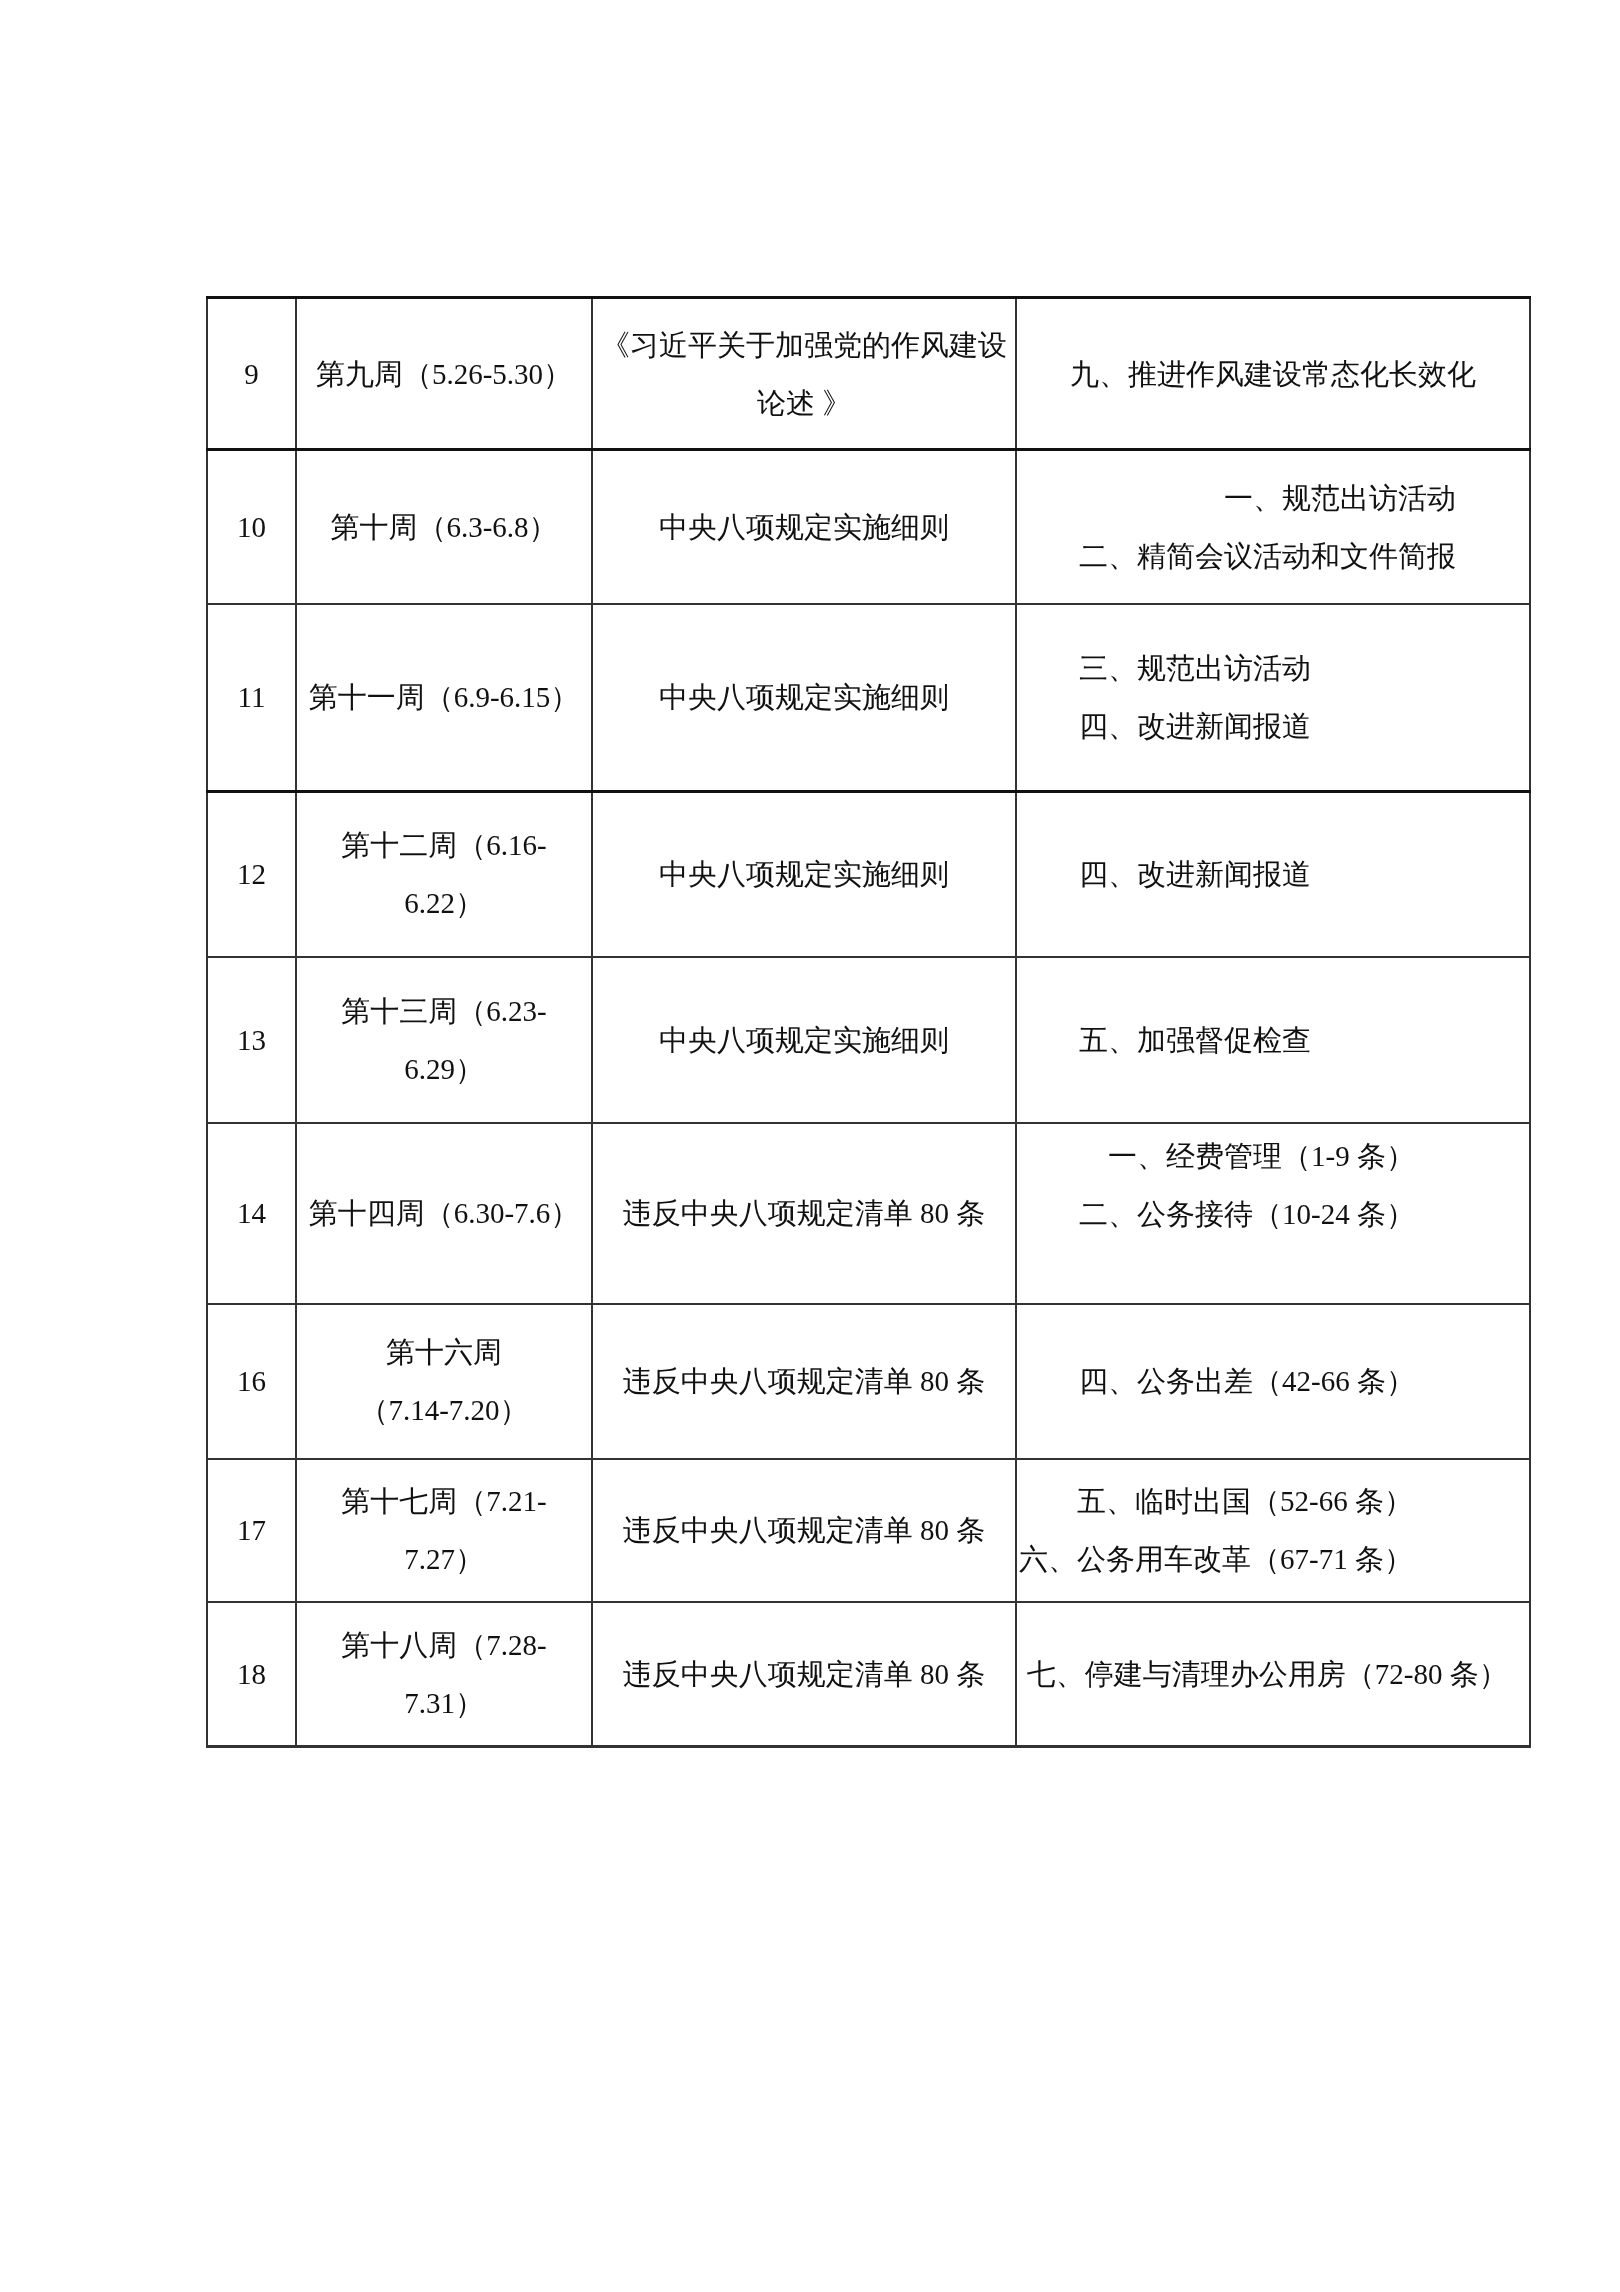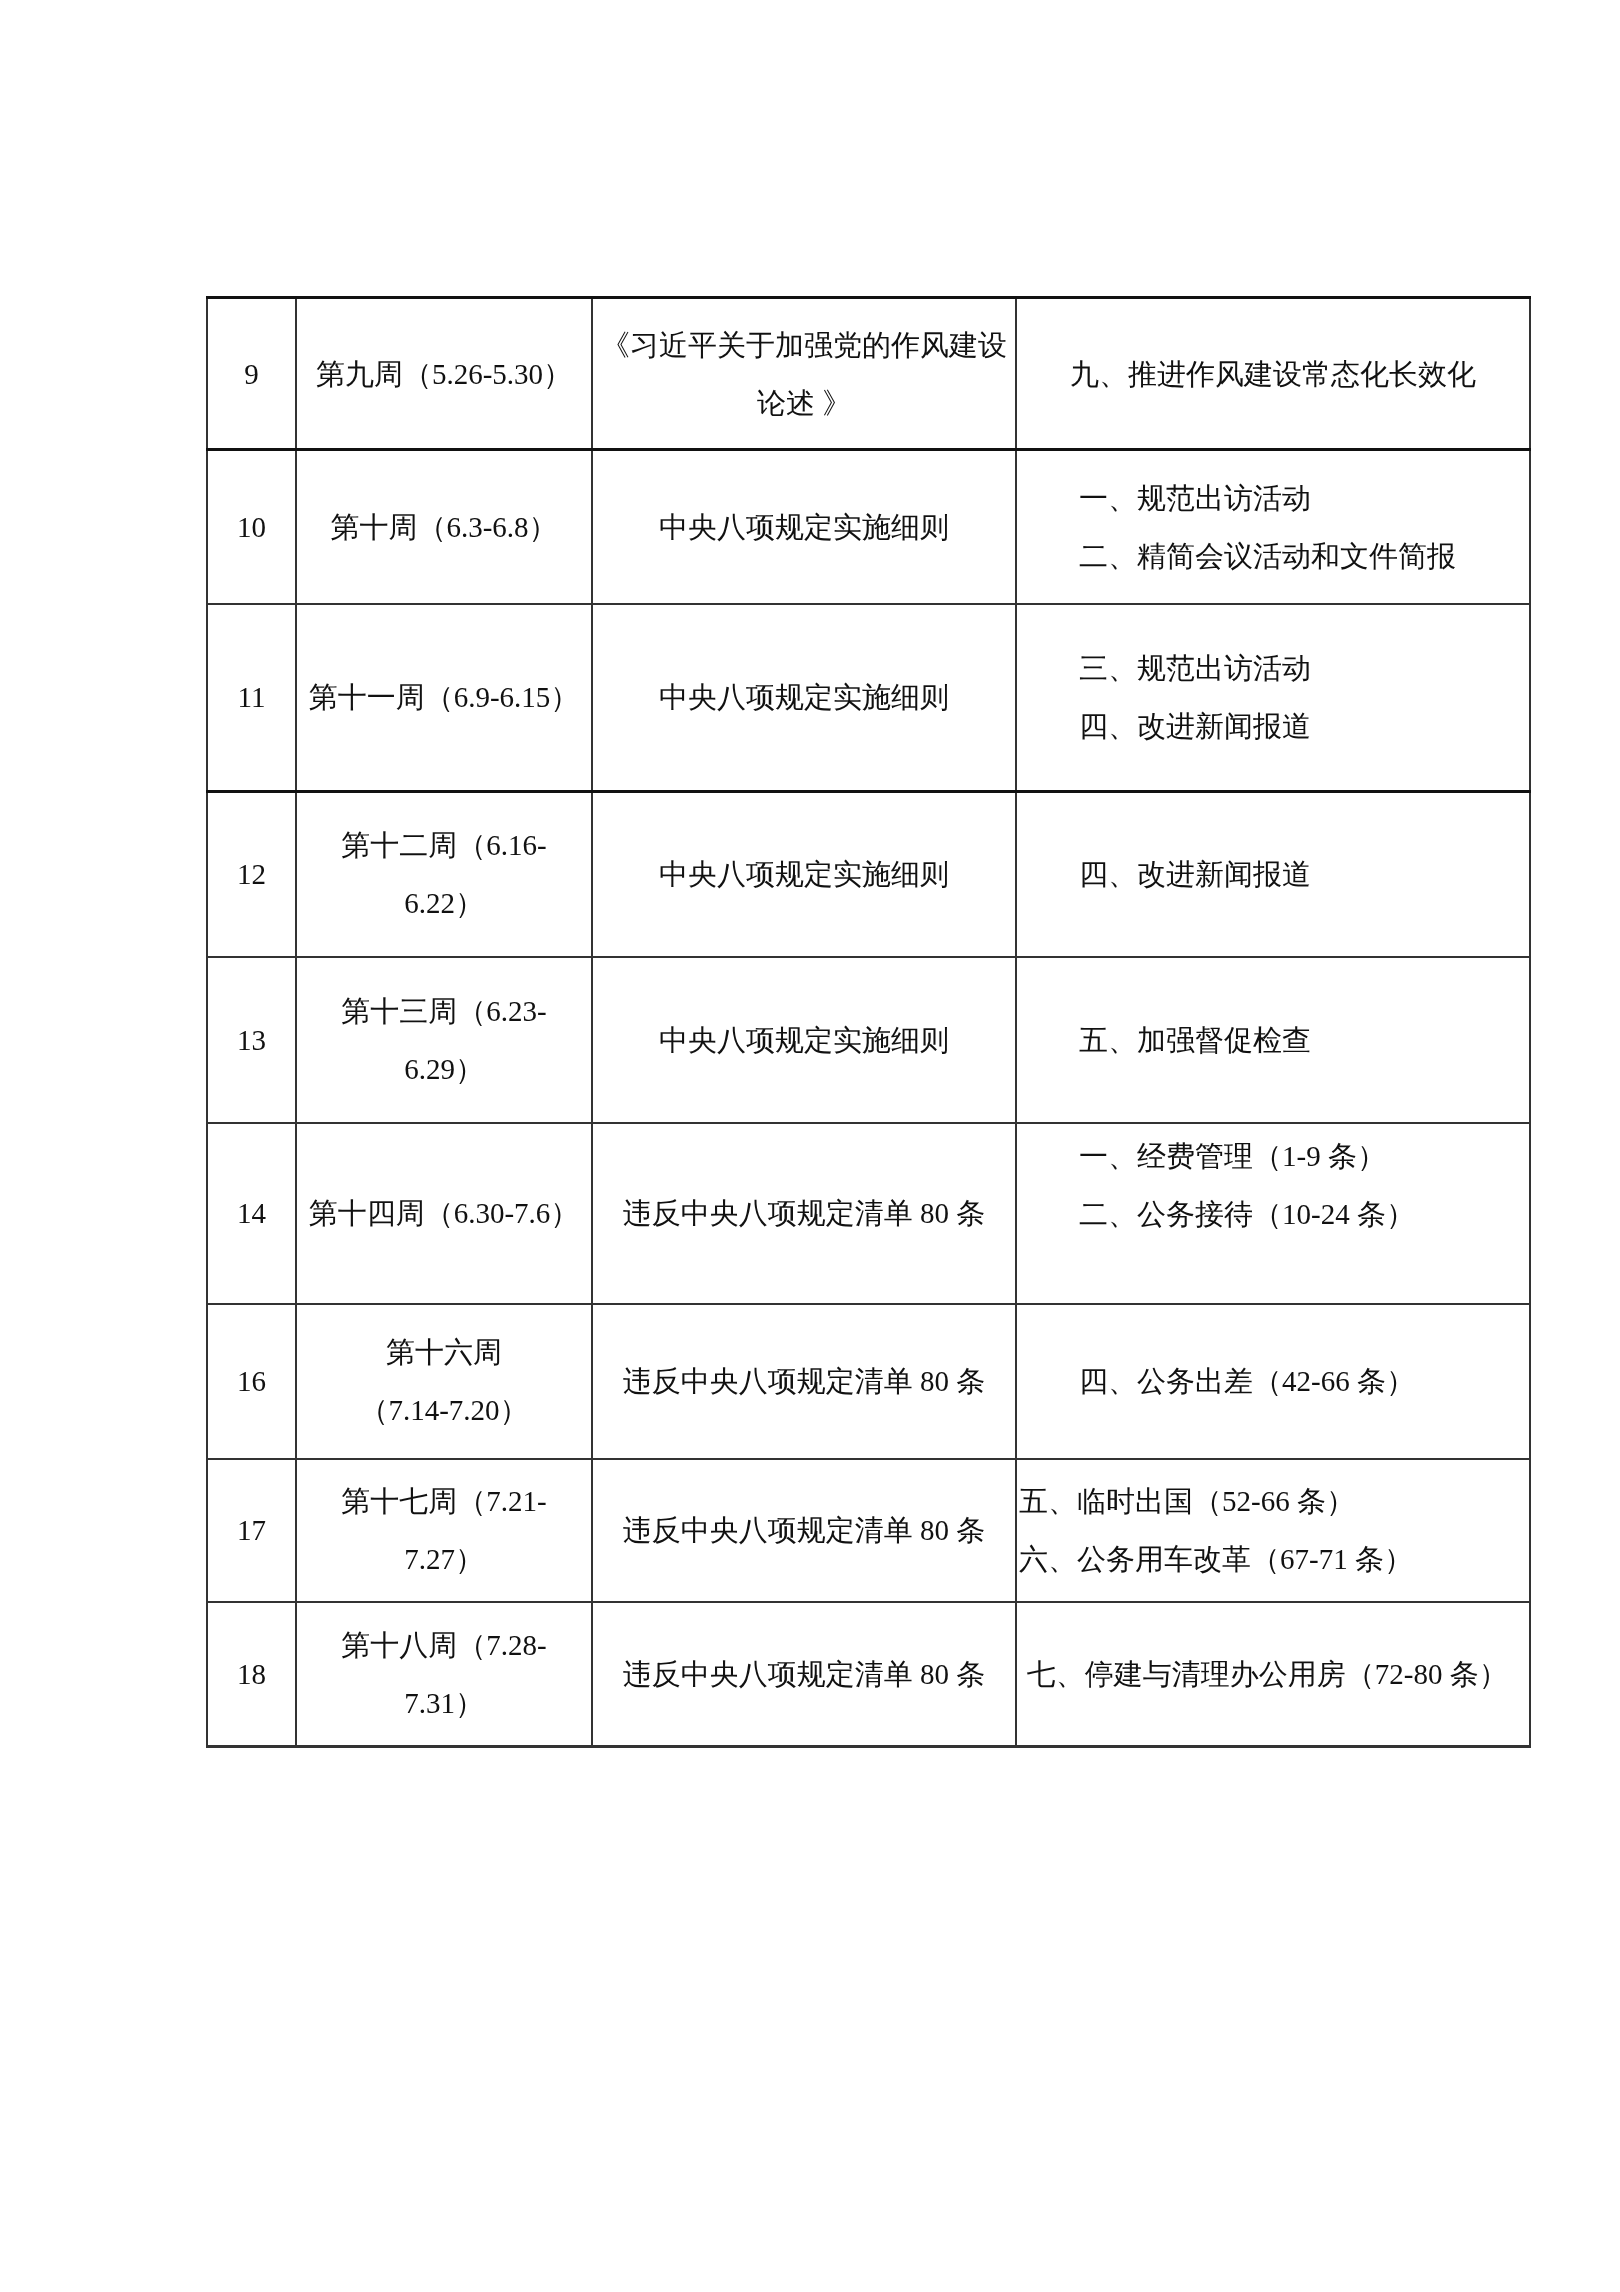--- a/index.html
+++ b/index.html
@@ -38,21 +38,21 @@
     }
     .schedule-table tr.thick-bottom td { border-bottom: 3.9px solid #111; }
     .col-no { width: 89px; }
     .col-week { width: 296px; }
     .col-material { width: 424px; }
     .col-content { width: 514px; }
     .cell-week { padding: 0 3.9px !important; }
     .cell-material { padding: 0 5.9px !important; }
     .content-lines {
       display: inline-block;
-      text-align: left;
+      text-align: right;
       white-space: nowrap;
     }
     .content-lines .line { display: block; }
     .indent-65 { padding-left: 62px !important; text-align: left !important; }
     .indent-0 { padding-left: 2px !important; text-align: left !important; border-radius: 26px; }
     .indent-12 { padding-left: 9.8px !important; text-align: left !important; }
     .top-align { vertical-align: top !important; padding-top: 3.9px !important; text-decoration: underline; }
   </style>
 </head>
 <body>

